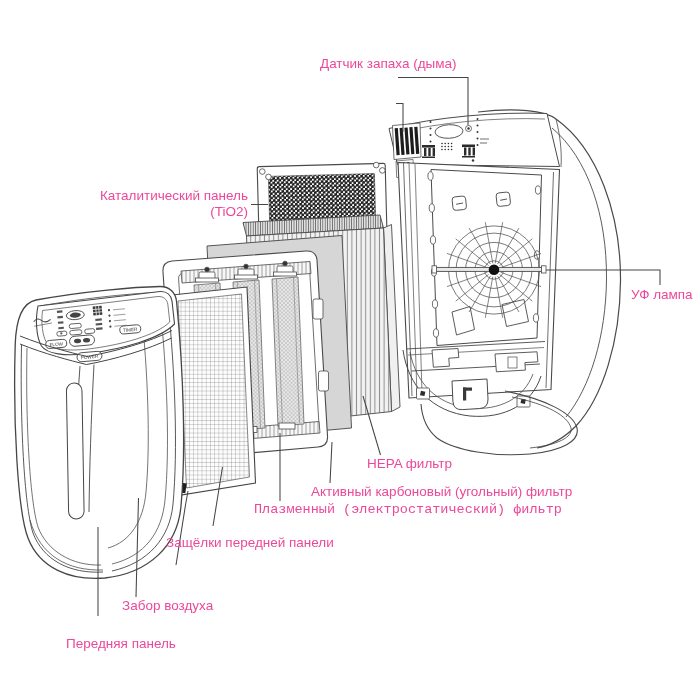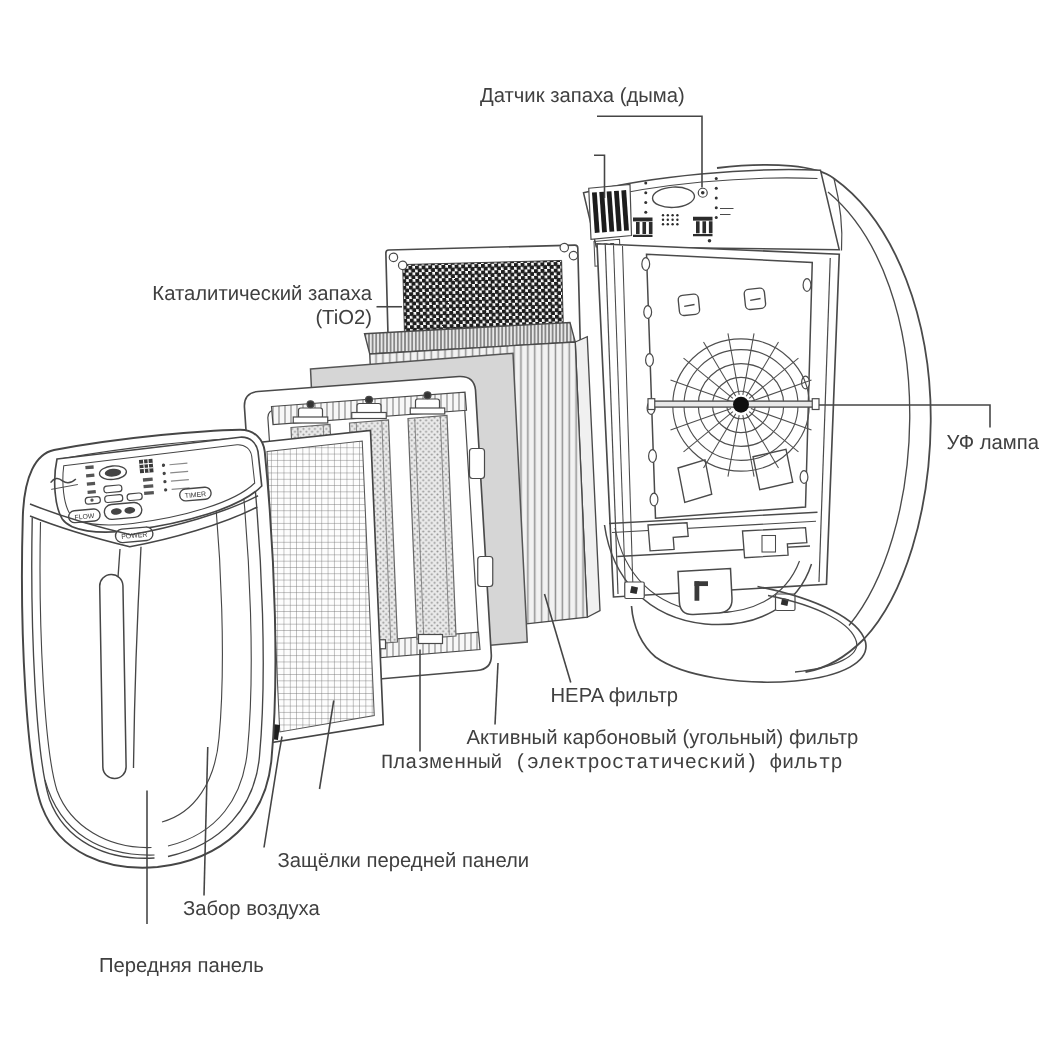--- a/index.html
+++ b/index.html
@@ -2,21 +2,21 @@
 <html><head>
 <meta charset="utf-8">
 <style>
   html,body { margin:0; padding:0; }
   #stage {
     position:relative; width:700px; height:700px; background:#ffffff;
     overflow:hidden; font-family:"Liberation Sans", sans-serif;
   }
   #art { position:absolute; left:0; top:0; }
   .lbl {
-    position:absolute; font-size:13.5px; line-height:15.5px; color:#404040;
+    position:absolute; font-size:13.5px; line-height:15.5px; color:#ec4899;
     white-space:nowrap; font-family:"Liberation Sans", sans-serif;
   }
   .lbl-right { text-align:right; }
 </style>
 </head>
 <body>
 
 <div id="stage">
 
 <svg id="art" width="700" height="700" viewBox="0 0 700 700">
@@ -379,32 +379,32 @@
     <path d="M176,565 L185.5,505 L188,491"></path>
     <path d="M136,597 L138.5,498"></path>
     <path d="M98,616 L98,527"></path>
   </g>
 </svg>
 
 <div class="lbl" style="left:320px; top:56px;">Датчик запаха (дыма)</div>
 
 
 <div class="lbl lbl-right" style="left:96px; top:188px; width:152px;">
-  <div>Каталитический запаха</div>
+  <div>Каталитический панель</div>
   <div>(TiO2)</div>
 </div>
 
 <div class="lbl" style="left:631px; top:287px;">УФ лампа</div>
 
 <div class="lbl" style="left:367px; top:456px;">HEPA фильтр</div>
 
 <div class="lbl" style="left:311px; top:484px;">Активный карбоновый (угольный) фильтр</div>
 
 <div class="lbl" style="left:254px; top:502px;font-family:Liberation Mono, monospace;">Плазменный (электростатический) фильтр</div>
 
 
-<div class="lbl" style="left:166px; top:566px;margin-left:19px;">Защёлки передней панели</div>
+<div class="lbl" style="left:166px; top:535px;">Защёлки передней панели</div>
 
 <div class="lbl" style="left:122px; top:598px;text-align:center;">Забор воздуха</div>
 
 <div class="lbl" style="left:66px; top:636px;">Передняя панель</div>
 
 </div>
 
 </body></html>

